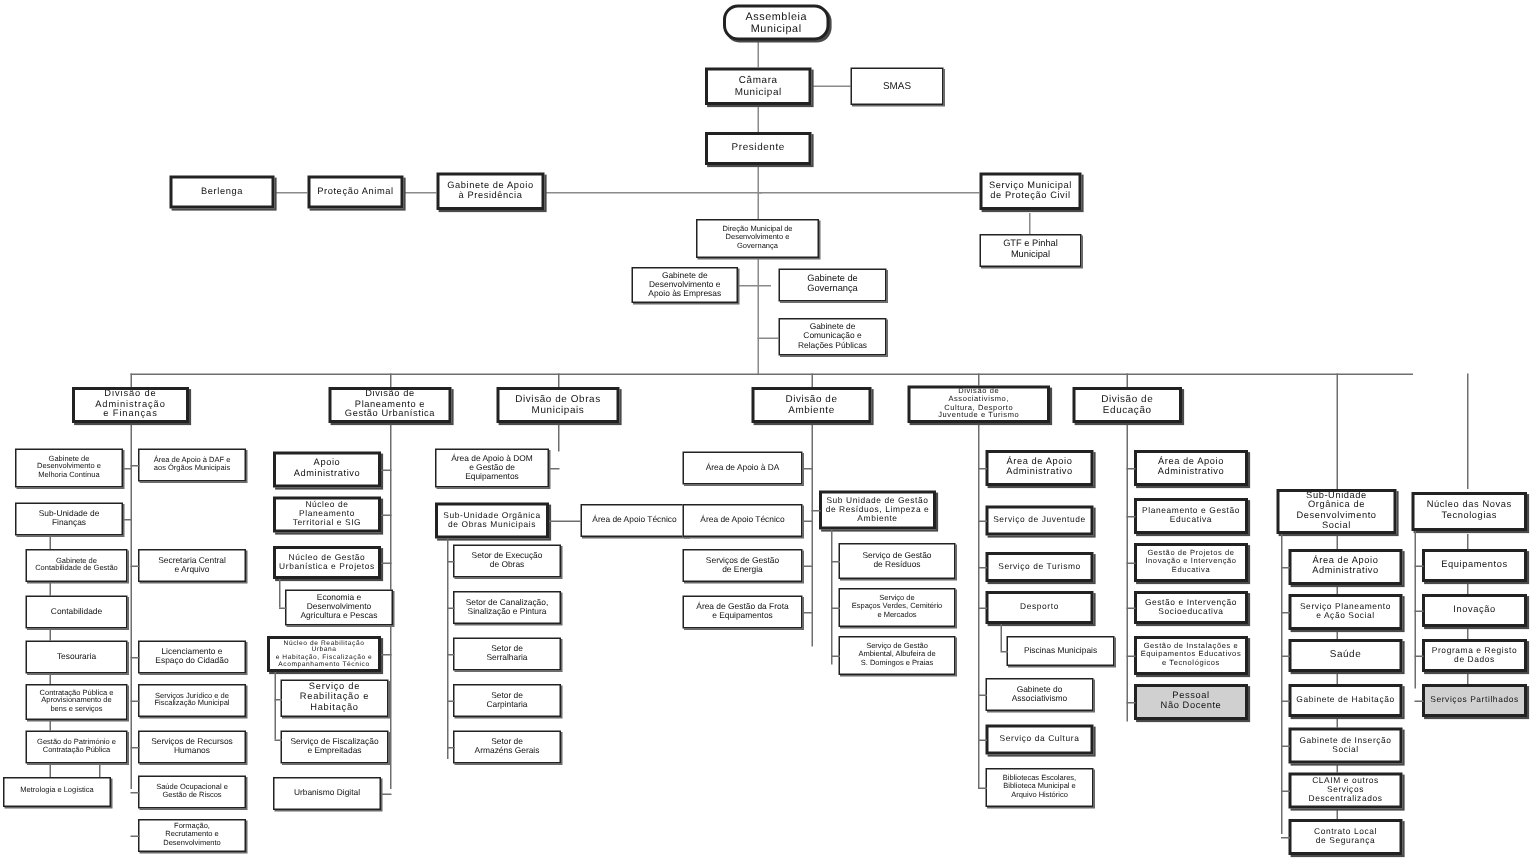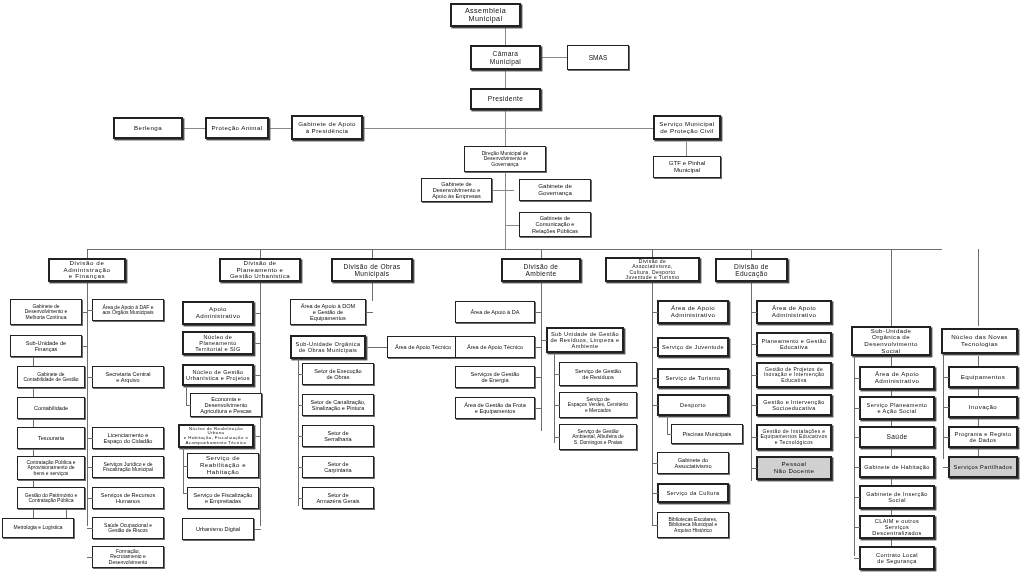--- a/index.html
+++ b/index.html
@@ -69,21 +69,21 @@
 
   <div class="ln lnv lnk" style="left:87px;top:281px;height:245px;"></div>
   <div class="ln lnv lnk" style="left:260px;top:281px;height:245px;"></div>
   <div class="ln lnv lnk" style="left:372px;top:281px;height:20px;"></div>
   <div class="ln lnv lnk" style="left:541px;top:281px;height:150px;"></div>
   <div class="ln lnv lnk" style="left:652px;top:281px;height:245px;"></div>
   <div class="ln lnv lnk" style="left:751px;top:281px;height:200px;"></div>
   <div class="ln lnv lnk" style="left:891px;top:356px;height:200px;"></div>
   <div class="ln lnv lnk" style="left:978px;top:356px;height:110px;"></div>
 
-  <div class="node hdr f7" style="left:450px;top:3px;width:71px;height:24px;">Assembleia
+  <div class="node hdr f7" style="left:482px;top:3px;width:71px;height:24px;border-radius:10px;">Assembleia
 Municipal</div>
   <div class="node hdr f65" style="left:470px;top:45px;width:71px;height:25px;">Câmara
 Municipal</div>
   <div class="node thin f65" style="left:567px;top:45px;width:62px;height:25px;">SMAS</div>
   <div class="node hdr f65" style="left:470px;top:88px;width:71px;height:22px;">Presidente</div>
 
   <div class="node hdr f6" style="left:113px;top:117px;width:70px;height:22px;">Berlenga</div>
   <div class="node hdr f6" style="left:205px;top:117px;width:64px;height:22px;">Proteção Animal</div>
   <div class="node hdr f6" style="left:291px;top:115px;width:72px;height:25px;">Gabinete de Apoio
 à Presidência</div>

